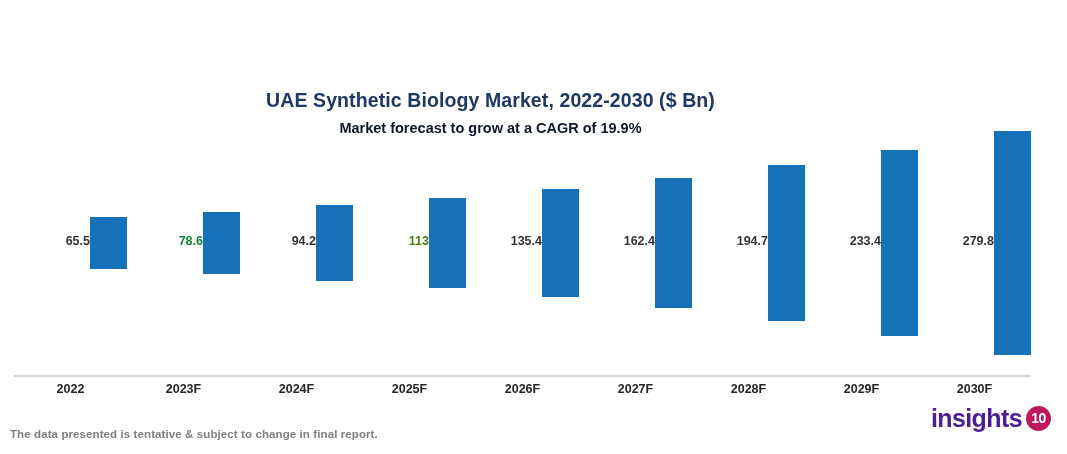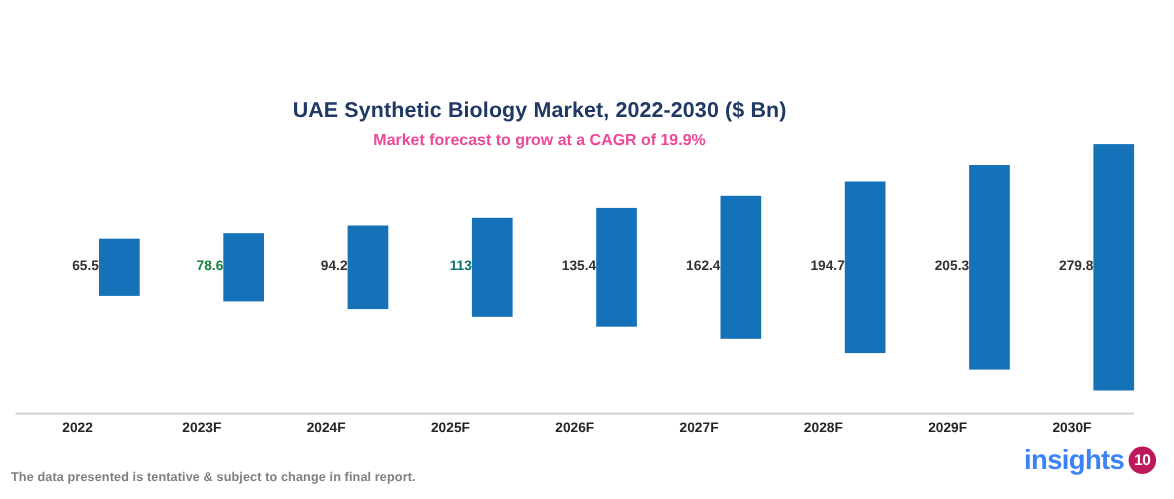--- a/index.html
+++ b/index.html
@@ -115,21 +115,21 @@
   .logo {
     position: absolute;
     right: 16px;
     top: 405px;
     display: flex;
     align-items: center;
   }
   .logo-word {
     font-size: 25px;
     font-weight: bold;
-    color: #3b82f6;
+    color: #4c1d95;
     letter-spacing: -0.6px;
     line-height: 26px;
   }
   .logo-badge {
     width: 25px;
     height: 25px;
     border-radius: 50%;
     background: #be185d;
     color: #ffffff;
     font-size: 14px;
@@ -141,56 +141,56 @@
     letter-spacing: -0.5px;
   }
 </style>
 </head>
 <body>
 
 <div id="figure">
 
   <div class="title-block">
     <div class="chart-title" style="color: rgb(31, 56, 100);">UAE Synthetic Biology Market, 2022-2030 ($ Bn)</div>
-    <div class="chart-subtitle" style="color: #ec4899;">Market forecast to grow at a CAGR of 19.9%</div>
+    <div class="chart-subtitle" style="color: #0f172a;">Market forecast to grow at a CAGR of 19.9%</div>
   </div>
 
   <div class="axis-line" style="background: rgb(212, 212, 212);"></div>
 
   <div class="bars">
     <div class="bar-slot">
       <div class="bar-value" style="color: rgb(51, 51, 51);">65.5</div>
       <div class="bar-rect" style="height: 52.4375px; background: rgb(21, 114, 184);"></div>
     </div>
     <div class="bar-slot">
       <div class="bar-value" style="color: #15803d;">78.6</div>
       <div class="bar-rect" style="height: 62.9249px; background: rgb(21, 114, 184);"></div>
     </div>
     <div class="bar-slot">
       <div class="bar-value" style="color: rgb(51, 51, 51);">94.2</div>
       <div class="bar-rect" style="height: 75.4139px; background: rgb(21, 114, 184);"></div>
     </div>
     <div class="bar-slot">
-      <div class="bar-value" style="color: #0f766e; margin-left: 14px;">113</div>
+      <div class="bar-value" style="color: #4d7c0f; margin-left: 14px;">113</div>
       <div class="bar-rect" style="height: 90.4646px; background: rgb(21, 114, 184);"></div>
     </div>
     <div class="bar-slot">
       <div class="bar-value" style="color: rgb(51, 51, 51);">135.4</div>
       <div class="bar-rect" style="height: 108.397px; background: rgb(21, 114, 184);"></div>
     </div>
     <div class="bar-slot">
       <div class="bar-value" style="color: rgb(51, 51, 51);">162.4</div>
       <div class="bar-rect" style="height: 130.013px; background: rgb(21, 114, 184);"></div>
     </div>
     <div class="bar-slot">
       <div class="bar-value" style="color: rgb(51, 51, 51); margin-left: 19px;">194.7</div>
       <div class="bar-rect" style="height: 155.871px; background: rgb(21, 114, 184);"></div>
     </div>
     <div class="bar-slot">
-      <div class="bar-value" style="color: rgb(51, 51, 51);">205.3</div>
+      <div class="bar-value" style="color: rgb(51, 51, 51);">233.4</div>
       <div class="bar-rect" style="height: 186.853px; background: rgb(21, 114, 184);"></div>
     </div>
     <div class="bar-slot">
       <div class="bar-value" style="color: rgb(51, 51, 51);">279.8</div>
       <div class="bar-rect" style="height: 224px; background: rgb(21, 114, 184);"></div>
     </div>
   </div>
 
   <div class="cats">
     <div class="cat-slot">2022</div>

